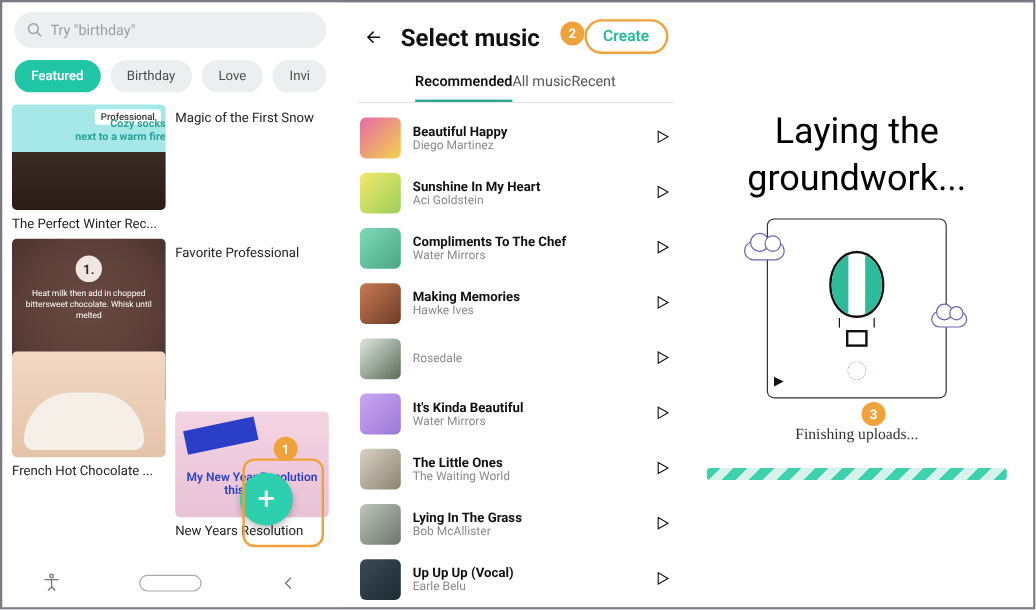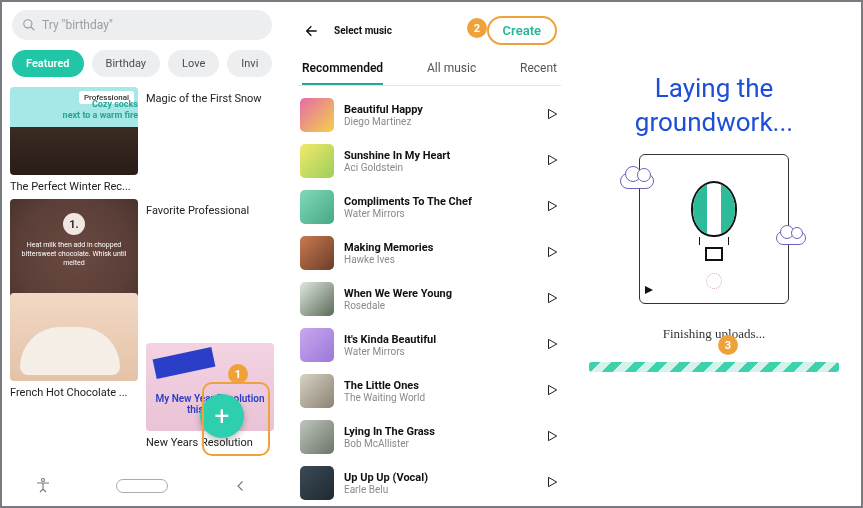--- a/index.html
+++ b/index.html
@@ -49,39 +49,39 @@
   .nb1{left:226px;top:362px}
 
   .navbar{position:absolute;left:0;right:0;bottom:6px;height:28px;display:flex;align-items:center;justify-content:space-around;color:#888}
   .navbar svg{width:18px;height:18px;stroke:#777;fill:none;stroke-width:1.5}
   .pill{width:52px;height:14px;border:1.5px solid #aaa;border-radius:8px}
 
   
   .hdr{display:flex;align-items:center;padding:6px 6px 10px 6px}
   .back{width:20px;height:20px;display:flex;align-items:center;justify-content:center;margin-right:12px}
   .back svg{width:16px;height:16px;stroke:#111;stroke-width:2;fill:none}
-  .htitle{font-size:10px;font-weight:700;color:#111;flex:1}
+  .htitle{font-size:20px;font-weight:700;color:#111;flex:1}
   .create{color:#22b89a;font-size:13px;font-weight:600;padding:5px 14px;border:2px solid #f0a23a;border-radius:16px}
   .nb2{left:465px;top:16px}
 
-  .tabs{display:flex;justify-content:space-between;padding:0 6px;font-size:12px;color:#555}
+  .tabs{display:flex;justify-content:center;padding:0 6px;font-size:12px;color:#555}
   .tab{padding:6px 0 8px 0}
   .tab.active{color:#111;font-weight:600;border-bottom:2px solid #2aa794}
   .tabline{height:1px;background:#e3e3e3;margin:0 2px 6px 2px}
 
   .songs{display:flex;flex-direction:column}
   .song{display:flex;align-items:center;padding:5px 4px;height:46px}
   .cover{width:34px;height:34px;border-radius:5px;flex-shrink:0;margin-right:10px}
   .meta{flex:1;min-width:0}
   .st{font-size:11px;font-weight:700;color:#111;white-space:nowrap;overflow:hidden;text-overflow:ellipsis}
   .sa{font-size:10px;color:#8a8a8a;white-space:nowrap;overflow:hidden;text-overflow:ellipsis}
   .play svg{width:14px;height:14px;stroke:#111;stroke-width:1.6;fill:none}
 
   
-  .p3title{text-align:center;font-family:Georgia,'Times New Roman',serif;font-size:26px;color:#1d4ed8;margin-top:70px;line-height:1.3}
+  .p3title{text-align:center;font-family:Georgia,'Times New Roman',serif;font-size:30px;color:#000000;margin-top:88px;line-height:1.3}
   .canvas{width:150px;height:150px;border:1.5px solid #333;border-radius:6px;margin:14px auto 0 auto;position:relative}
   .canvas .playmark{position:absolute;left:4px;bottom:4px}
   .canvas .playmark svg{width:10px;height:10px;fill:#111}
   .balloon{position:absolute;left:50%;top:26px;transform:translateX(-50%)}
   .balloon .env{width:46px;height:56px;border:2px solid #111;border-radius:50% 50% 48% 48%;background:#fff;overflow:hidden;position:relative}
   .balloon .seg{position:absolute;top:0;bottom:0;width:14px;background:#2dbb9a}
   .balloon .seg.s1{left:0;border-radius:50% 0 0 50%}
   .balloon .seg.s3{right:0;border-radius:0 50% 50% 0}
   .balloon .basket{width:18px;height:14px;border:2px solid #111;margin:2px auto 0 auto}
   .balloon .ropes{width:30px;height:8px;border-left:1.5px solid #111;border-right:1.5px solid #111;margin:0 auto}
@@ -225,21 +225,20 @@
             <div class="st">Making Memories</div>
             <div class="sa">Hawke Ives</div>
           </div>
           <div class="play"><svg viewBox="0 0 24 24">
               <path d="M6 4l14 8-14 8z"></path>
             </svg></div>
         </div>
         <div class="song">
           <div class="cover" style="background:linear-gradient(135deg,#dfe7df,#5a6b58)"></div>
           <div class="meta">
-            <div class="st">When We Were Young</div>
             <div class="sa">Rosedale</div>
           </div>
           <div class="play"><svg viewBox="0 0 24 24">
               <path d="M6 4l14 8-14 8z"></path>
             </svg></div>
         </div>
         <div class="song">
           <div class="cover" style="background:linear-gradient(135deg,#c9a7ef,#9b78d8)"></div>
           <div class="meta">
             <div class="st">It's Kinda Beautiful</div>

